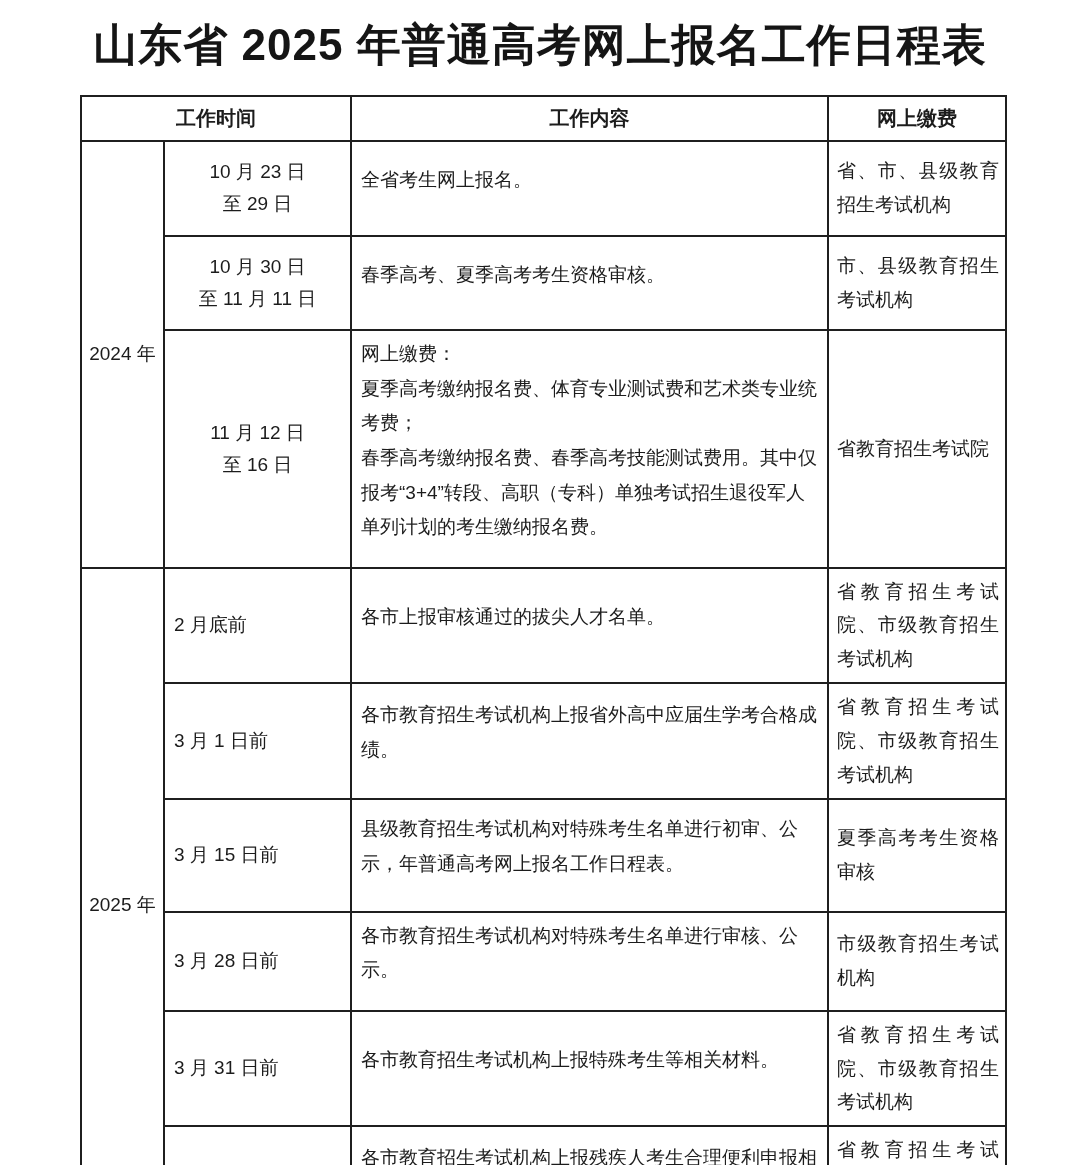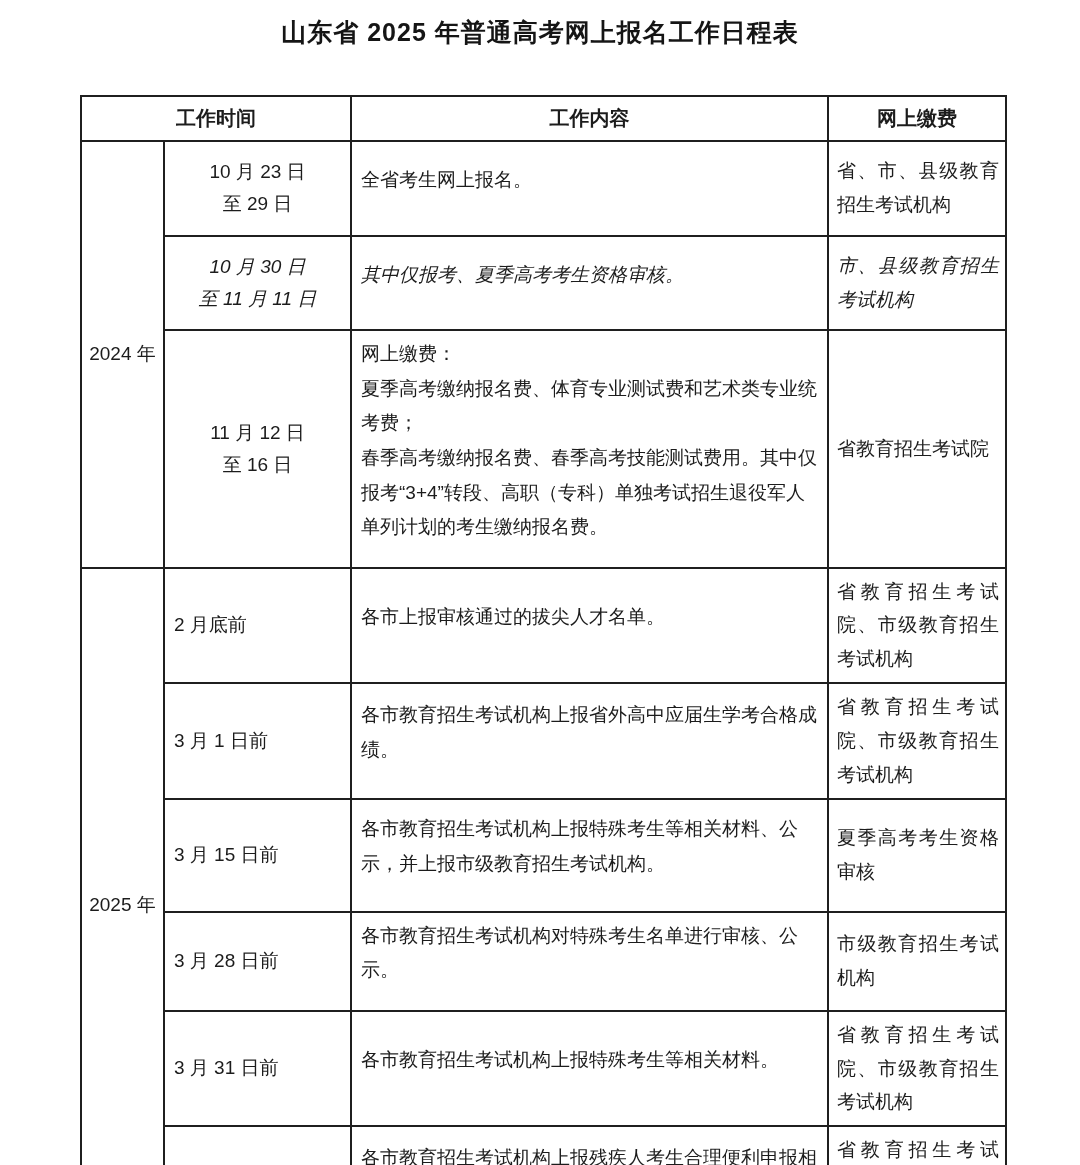--- a/index.html
+++ b/index.html
@@ -11,21 +11,21 @@
     font-family: "Liberation Sans", "DejaVu Sans", sans-serif;
     color: #1c1c1c;
     overflow: hidden;
   }
   .title {
     position: absolute;
     top: 16px;
     left: 0;
     width: 1080px;
     text-align: center;
-    font-size: 25px;
+    font-size: 44px;
     font-weight: bold;
     letter-spacing: 1px;
     color: #151515;
   }
   table.schedule {
     position: absolute;
     left: 80px;
     top: 95px;
     width: 925px;
     border-collapse: collapse;
@@ -40,21 +40,21 @@
   }
   table.schedule th {
     font-size: 20px;
     font-weight: bold;
     text-align: center;
     padding: 0;
     margin-top: 48px;
   }
   tr.hdr      { height: 45px; }
   tr.r0       { height: 72px; }
-  tr.r1       { height: 75px; font-style: italic; }
+  tr.r1       { height: 75px; }
   tr.r2       { height: 216px; }
   tr.r3       { height: 104px; }
   tr.r4       { height: 105px; }
   tr.r5       { height: 113px; }
   tr.r6       { height: 74px; }
   tr.r7       { height: 101px; }
   tr.r8       { height: 104px; }
   td.year {
     text-align: center;
     padding: 9px 2px;
@@ -103,21 +103,21 @@
       <tr class="r0">
         <td class="year" rowspan="3">2024 年</td>
         <td class="time t-center">10 月 23 日
 至 29 日</td>
         <td class="content">全省考生网上报名。</td>
         <td class="unit">省、市、县级教育招生考试机构</td>
       </tr>
       <tr class="r1">
         <td class="time t-center">10 月 30 日
 至 11 月 11 日</td>
-        <td class="content">其中仅报考、夏季高考考生资格审核。</td>
+        <td class="content">春季高考、夏季高考考生资格审核。</td>
         <td class="unit">市、县级教育招生考试机构</td>
       </tr>
       <tr class="r2">
         <td class="time t-center">11 月 12 日
 至 16 日</td>
         <td class="content">网上缴费：
 夏季高考缴纳报名费、体育专业测试费和艺术类专业统考费；
 春季高考缴纳报名费、春季高考技能测试费用。其中仅报考“3+4”转段、高职（专科）单独考试招生退役军人单列计划的考生缴纳报名费。</td>
         <td class="unit">省教育招生考试院</td>
       </tr>
@@ -127,21 +127,21 @@
         <td class="content">各市上报审核通过的拔尖人才名单。</td>
         <td class="unit">省教育招生考试院、市级教育招生考试机构</td>
       </tr>
       <tr class="r4">
         <td class="time t-left">3 月 1 日前</td>
         <td class="content">各市教育招生考试机构上报省外高中应届生学考合格成绩。</td>
         <td class="unit">省教育招生考试院、市级教育招生考试机构</td>
       </tr>
       <tr class="r5">
         <td class="time t-left">3 月 15 日前</td>
-        <td class="content">各市教育招生考试机构上报特殊考生等相关材料、公示，并上报市级教育招生考试机构。</td>
+        <td class="content">县级教育招生考试机构对特殊考生名单进行初审、公示，年普通高考网上报名工作日程表。</td>
         <td class="unit">夏季高考考生资格审核</td>
       </tr>
       <tr class="r6">
         <td class="time t-left">3 月 28 日前</td>
         <td class="content">各市教育招生考试机构对特殊考生名单进行审核、公示。</td>
         <td class="unit">市级教育招生考试机构</td>
       </tr>
       <tr class="r7">
         <td class="time t-left">3 月 31 日前</td>
         <td class="content">各市教育招生考试机构上报特殊考生等相关材料。</td>

